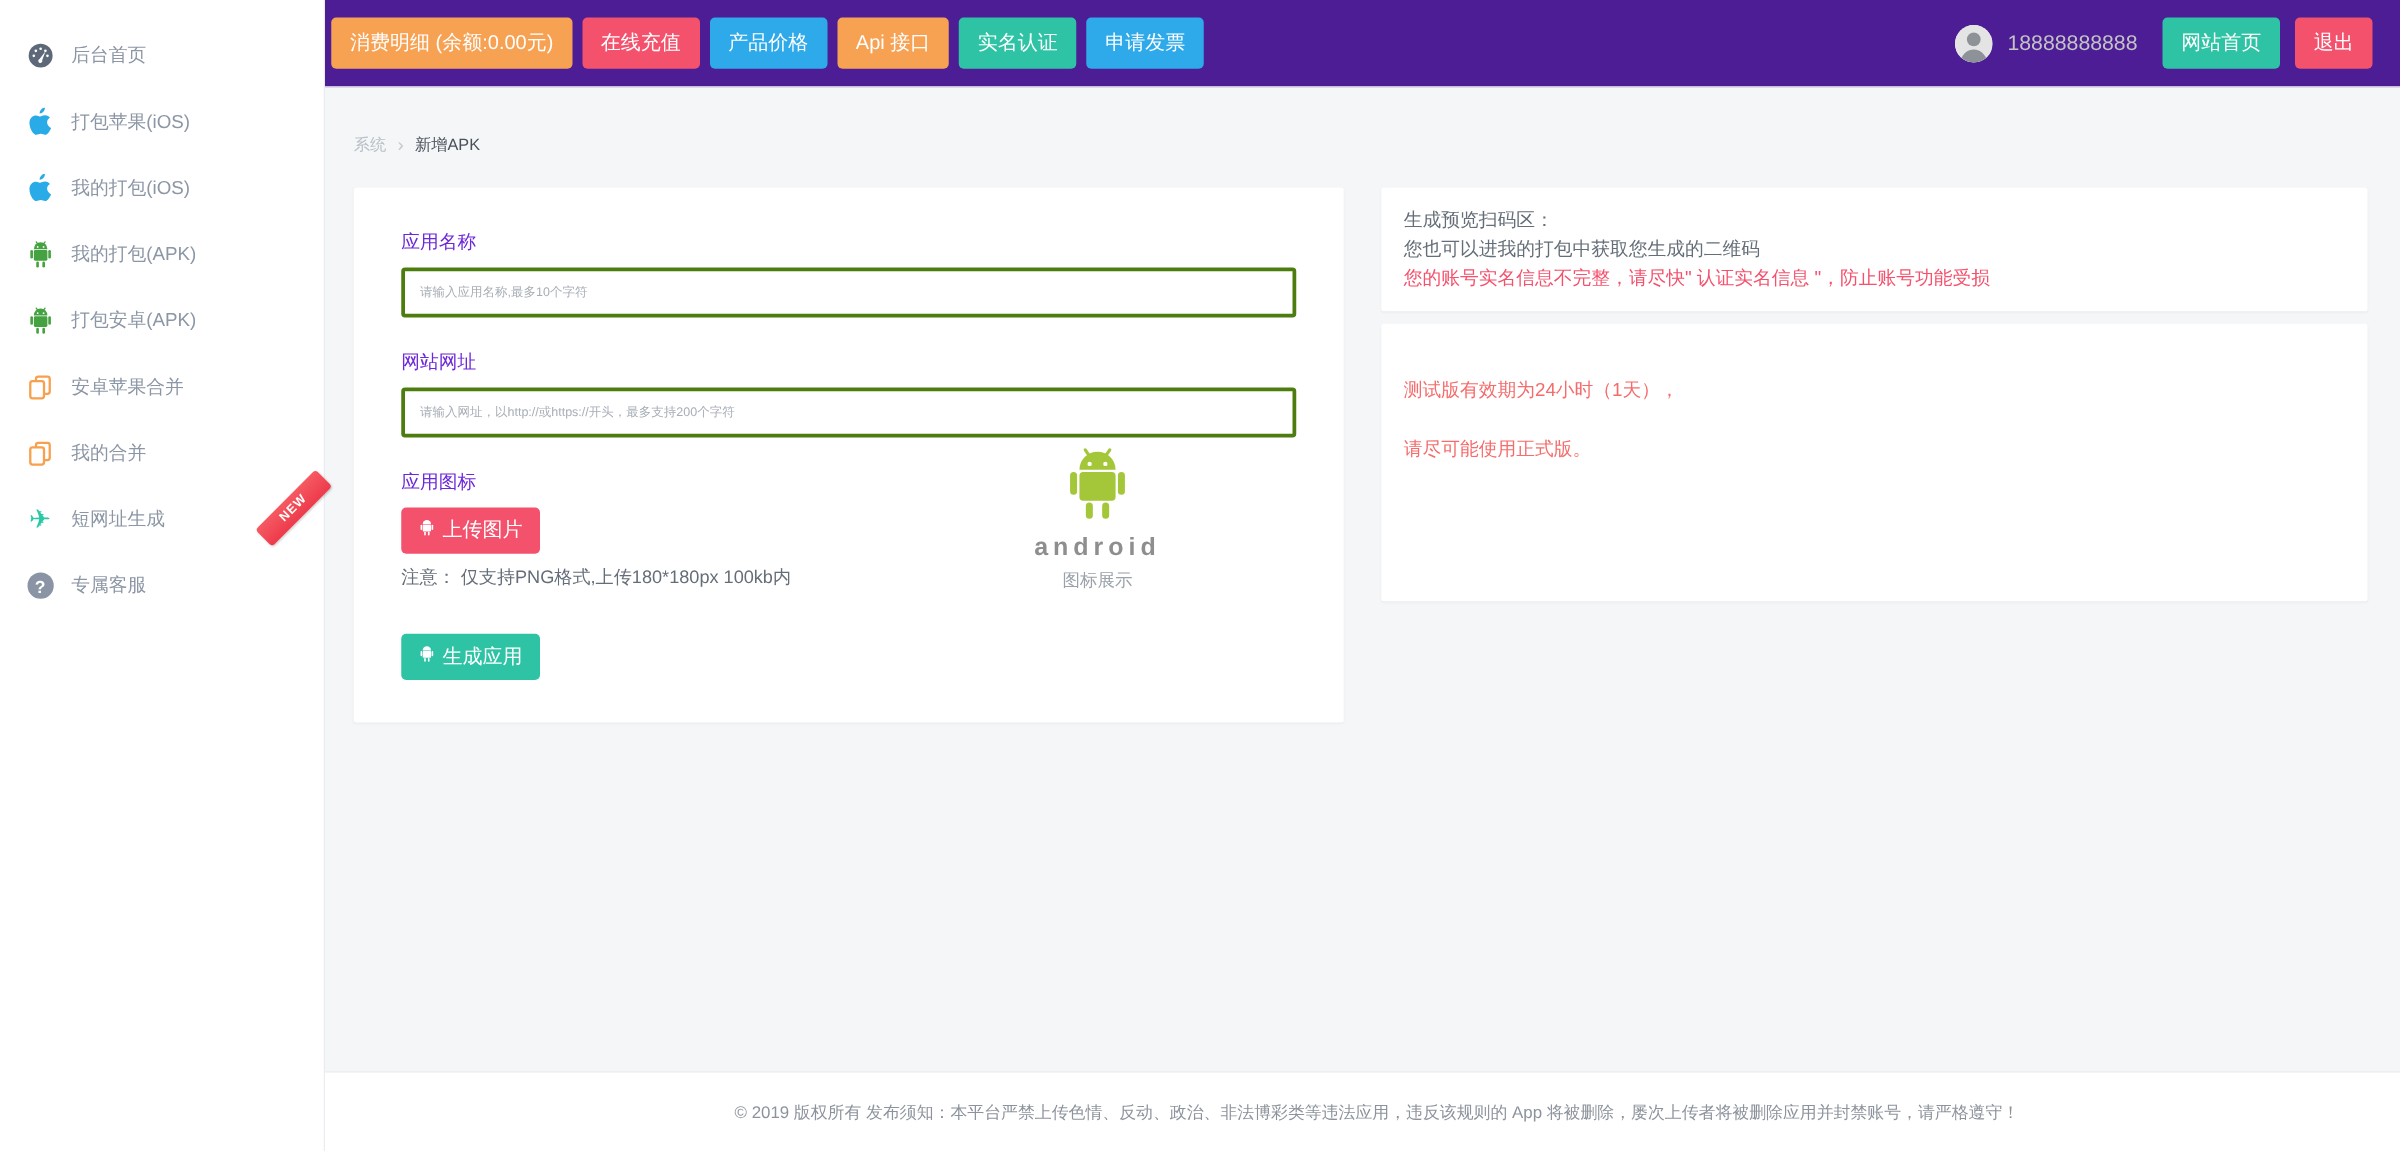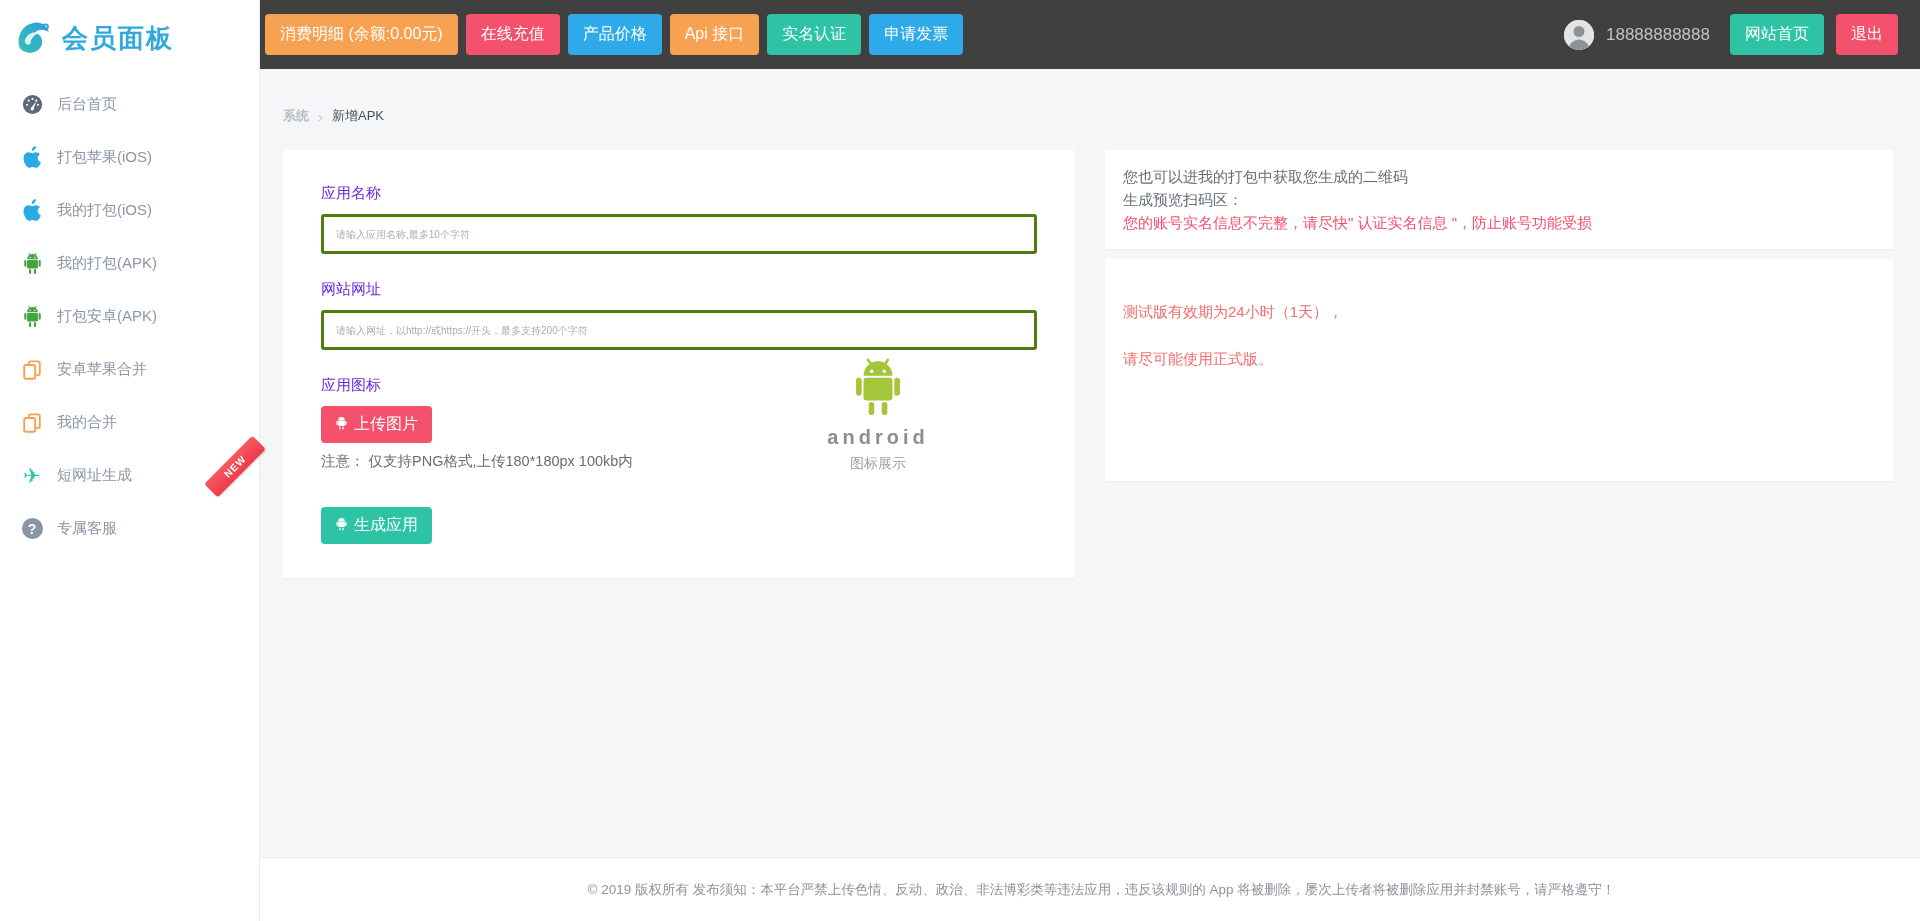--- a/index.html
+++ b/index.html
@@ -19,35 +19,35 @@
   .glyph-plane { font-size:21px; color:#2bc8a8; line-height:1; }
   .q-circle { width:21px; height:21px; border-radius:50%; background:#8a94a4; color:#fff; font-size:14px; font-weight:bold; display:flex; align-items:center; justify-content:center; }
   .new-ribbon { position:absolute; right:5px; top:0; width:38px; height:38px; pointer-events:none; }
   .new-ribbon .band { position:absolute; left:-15px; top:8px; width:68px; height:19px;
       background:linear-gradient(#f55a62,#ee3a4b); border-radius:3px; transform:rotate(-45deg);
       color:#fff; font-size:10px; font-weight:bold; letter-spacing:1px;
       display:flex; align-items:center; justify-content:center; box-shadow:0 1px 2px rgba(0,0,0,.25); }
 
   
   .main { flex:1; display:flex; flex-direction:column; min-width:0; }
-  .topbar { height:70px; background:#404040; border-bottom:1px solid #f0f2f4; display:flex; align-items:center; padding:0 22px 0 5px; }
+  .topbar { height:70px; background:#4c1d95; border-bottom:1px solid #f0f2f4; display:flex; align-items:center; padding:0 22px 0 5px; }
   .tb-buttons { display:flex; gap:8px; }
   .tb-btn { height:41px; padding:0 15px; border:none; border-radius:4px; color:#fff; font-size:16px; font-family:inherit; cursor:pointer; white-space:nowrap; }
   .c-orange { background:#f7a153; }
   .c-red    { background:#f4516c; }
   .c-blue   { background:#2ea9e9; }
   .c-teal   { background:#2ec3a5; }
   .tb-user { margin-left:auto; display:flex; align-items:center; gap:12px; }
   .avatar { width:30px; height:30px; border-radius:50%; overflow:hidden; background:#ededed; flex-shrink:0; }
   .phone { font-size:17px; color:#c3c3c3; margin-right:8px; }
 
   .content { flex:1; background:#f4f6f8; padding:25px 26px 0 23px; }
   .page-title { font-size:25px; font-weight:400; color:#41aef0; }
   .breadcrumb { margin-top:12px; display:flex; align-items:center; gap:9px; font-size:13px; }
-  .bc-root { color:#b9bfc7;font-weight:bold; }
+  .bc-root { color:#b9bfc7; }
   .bc-sep  { color:#c3c9d0; font-size:15px; line-height:1; }
   .bc-current { color:#4a515b; }
 
   .panels { margin-top:25px; display:flex; gap:30px; align-items:flex-start; }
   .card { background:#fff; border-radius:2px; box-shadow:0 1px 2px rgba(0,0,0,.04); }
 
   .form-card { width:792px; min-height:394px; padding:34px 38px; position:relative; }
   .f-label { font-size:15px; color:#6d28d9; margin-bottom:11px; }
   .f-input { display:block; width:100%; height:40px; border:3px solid #4d7c0f; border-radius:3px; padding:0 12px; font-size:10px; color:#333; font-family:inherit; margin-bottom:26px; }
   .f-input::placeholder { color:#a7aeb6; }
@@ -69,36 +69,20 @@
 
   .footer { height:64px; background:#fff; border-top:1px solid #e8ebee; display:flex; align-items:center; padding-left:23px;justify-content:center; }
   .footer-text { font-size:13.5px; color:#8d939c; }
 </style>
 </head>
 <body>
 
 <div class="app">
 
   <aside class="sidebar">
-    <div class="logo">
-      <span>
-        <svg width="40" height="40" viewBox="0 0 48 48">
-          <defs>
-            <linearGradient id="lg" x1="0" y1="1" x2="1" y2="0">
-              <stop offset="0" stop-color="#35c0b1"></stop>
-                <stop offset="1" stop-color="#2f9fe0"></stop>
-            </linearGradient>
-          </defs>
-          <path fill="url(#lg)" d="M8 38C4 26 10 10 26 8c9-1 15 4 17 11-7-4-13-3-17 1 6 1 9 6 9 11 0 8-7 13-14 13-6 0-11-3-13-6z"></path>
-          <path fill="#fff" d="M14 30c2-8 10-12 18-10-6 2-10 6-11 12-1 4-6 3-7-2z" opacity=".85"></path>
-          <circle cx="39" cy="13" r="3" fill="none" stroke="#2f9fe0" stroke-width="2"></circle>
-        </svg>
-      </span>
-      <span class="logo-text">会员面板</span>
-    </div>
 
     <nav class="nav">
       <div class="nav-item">
         <span class="nav-icon">
           <svg width="23" height="23" viewBox="0 0 24 24">
             <circle cx="12" cy="12" r="10" fill="#5d6878"></circle>
             <g fill="#fff">
               <circle cx="6.3" cy="12.2" r="1.1"></circle>
                 <circle cx="8" cy="8" r="1.1"></circle>
               <circle cx="12" cy="6.3" r="1.1"></circle>
@@ -296,22 +280,22 @@
                 <rect x="13.6" y="19.4" width="2.4" height="5.6" rx="1.2"></rect>
               </svg>
             </span>
             <div class="wordmark">android</div>
             <div class="preview-caption">图标展示</div>
           </div>
         </section>
 
         <div class="right-col">
           <section class="card preview-card">
+            <div class="pc-line">生成预览扫码区：</div>
             <div class="pc-line">您也可以进我的打包中获取您生成的二维码</div>
-            <div class="pc-line">生成预览扫码区：</div>
             <div class="pc-warning">您的账号实名信息不完整，请尽快" 认证实名信息 "，防止账号功能受损</div>
           </section>
 
           <section class="card notice-card">
             <div class="nc-line">测试版有效期为24小时（1天），</div>
             <div class="nc-line">请尽可能使用正式版。</div>
           </section>
         </div>
 
       </div>

